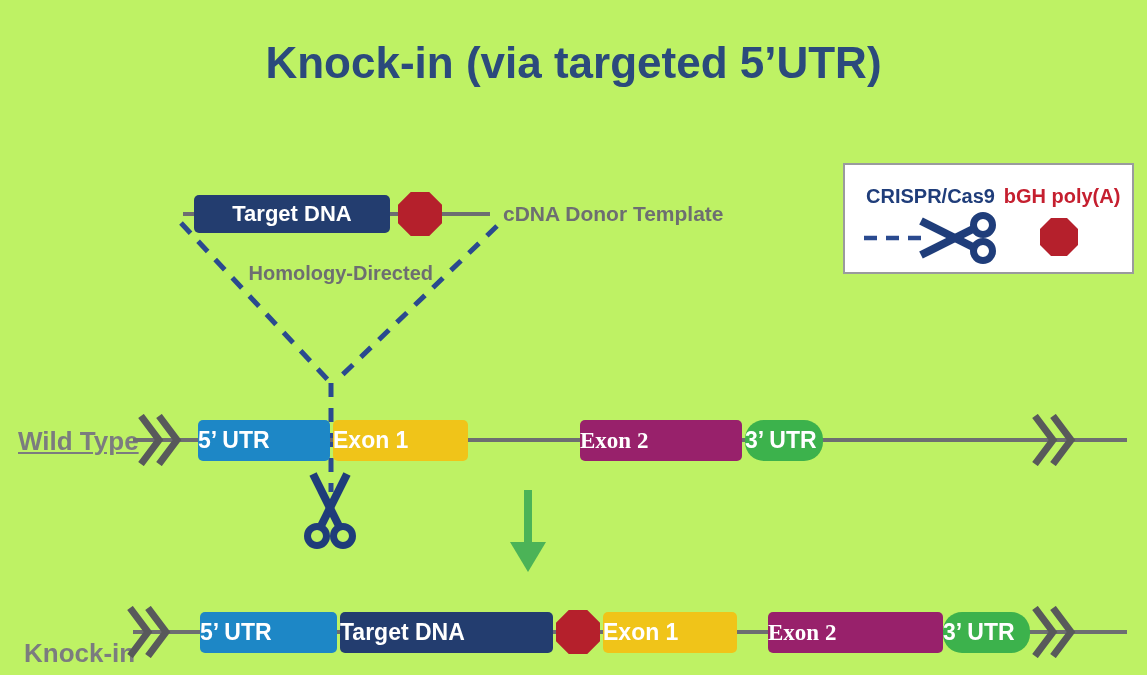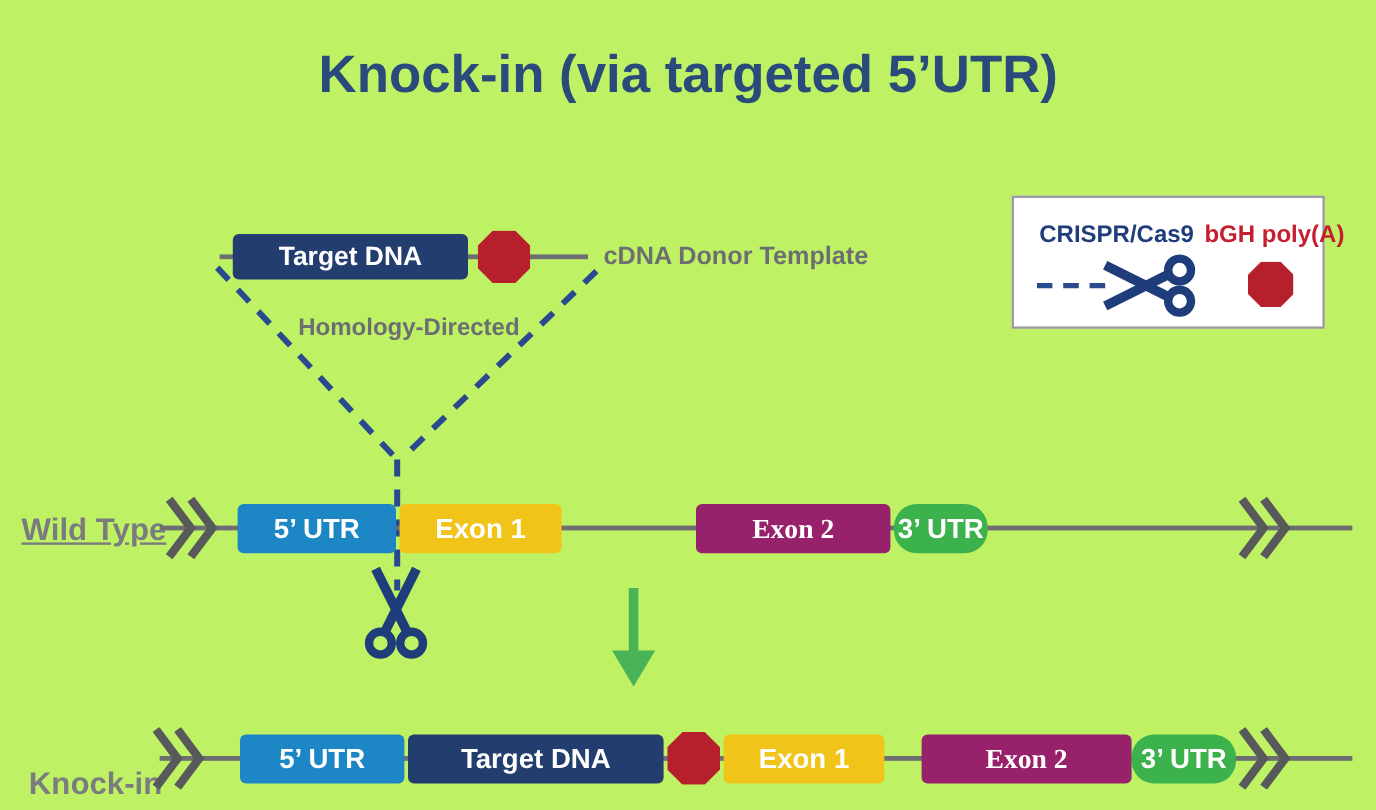--- a/index.html
+++ b/index.html
@@ -7,39 +7,39 @@
     position:relative;width:1147px;height:675px;background:#bef264;overflow:hidden;
     font-family:"Liberation Sans", sans-serif;
     padding-left:25px;
   }
   .title{
     position:absolute;left:0;top:38px;width:1147px;text-align:center;
     font-size:44px;font-weight:bold;color:#2b4a7c;letter-spacing:0;
   }
   
   .legend{
-    position:absolute;left:843px;top:163px;width:261px;height:111px;
+    position:absolute;left:843px;top:163px;width:291px;height:111px;
     border:2px solid #9a9b9d;background:#ffffff;box-sizing:border-box;
   }
   .legend-crispr{
     position:absolute;left:18px;top:20px;width:135px;text-align:center;
     font-size:20px;font-weight:bold;color:#1f3d7a;
   }
   .legend-polya{
     position:absolute;left:158px;top:20px;width:118px;text-align:center;
     font-size:20px;font-weight:bold;color:#c51f2f;
   }
   
   .gene-line{position:absolute;height:4px;background:#6d6e71;}
   .row-label{
     position:absolute;font-size:26px;font-weight:600;color:#7b7c7f;
   }
   .gbox{
     position:absolute;height:41px;line-height:41px;border-radius:5px;
-    color:#ffffff;font-size:23px;font-weight:bold;text-align:center;
+    color:#ffffff;font-size:23px;font-weight:bold;
   }
   .blue{background:#1d87c6;}
   .yellow{background:#f0c419;}
   .purple{background:#98216b;font-family:Liberation Serif, serif;}
   .green{background:#3cb24c;border-radius:19px;}
   .navy{background:#233d6f;}
   .octagon{
     position:absolute;background:#b5202c;
     clip-path:polygon(29% 0,71% 0,100% 29%,100% 71%,71% 100%,29% 100%,0 71%,0 29%);
   }

